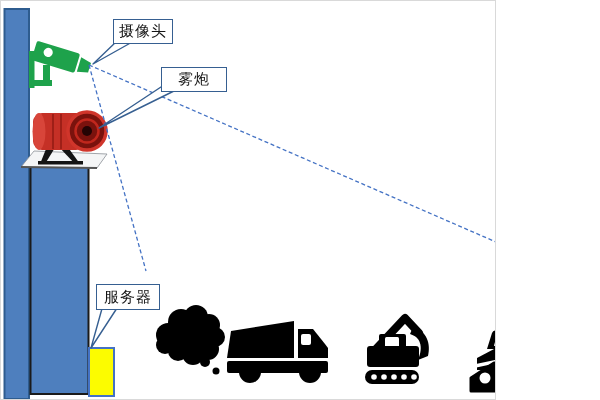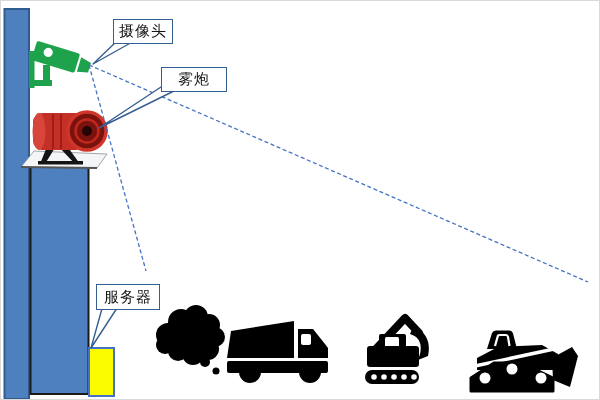--- a/index.html
+++ b/index.html
@@ -1,18 +1,18 @@
 <!DOCTYPE html>
 <html><head>
 <meta charset="utf-8">
 <style>
   html,body { margin:0; padding:0; background:#fff; }
   #stage {
     position:relative;
-    width:600px; height:400px;
+    width:496px; height:400px;
     background:#ffffff;
     border:1px solid #d9d9d9;
     box-sizing:border-box;
     overflow:hidden;
     font-family:"DejaVu Serif", serif;
   }
   #scene { position:absolute; left:0; top:0; }
   .callout {
     position:absolute;
     background:#ffffff;

